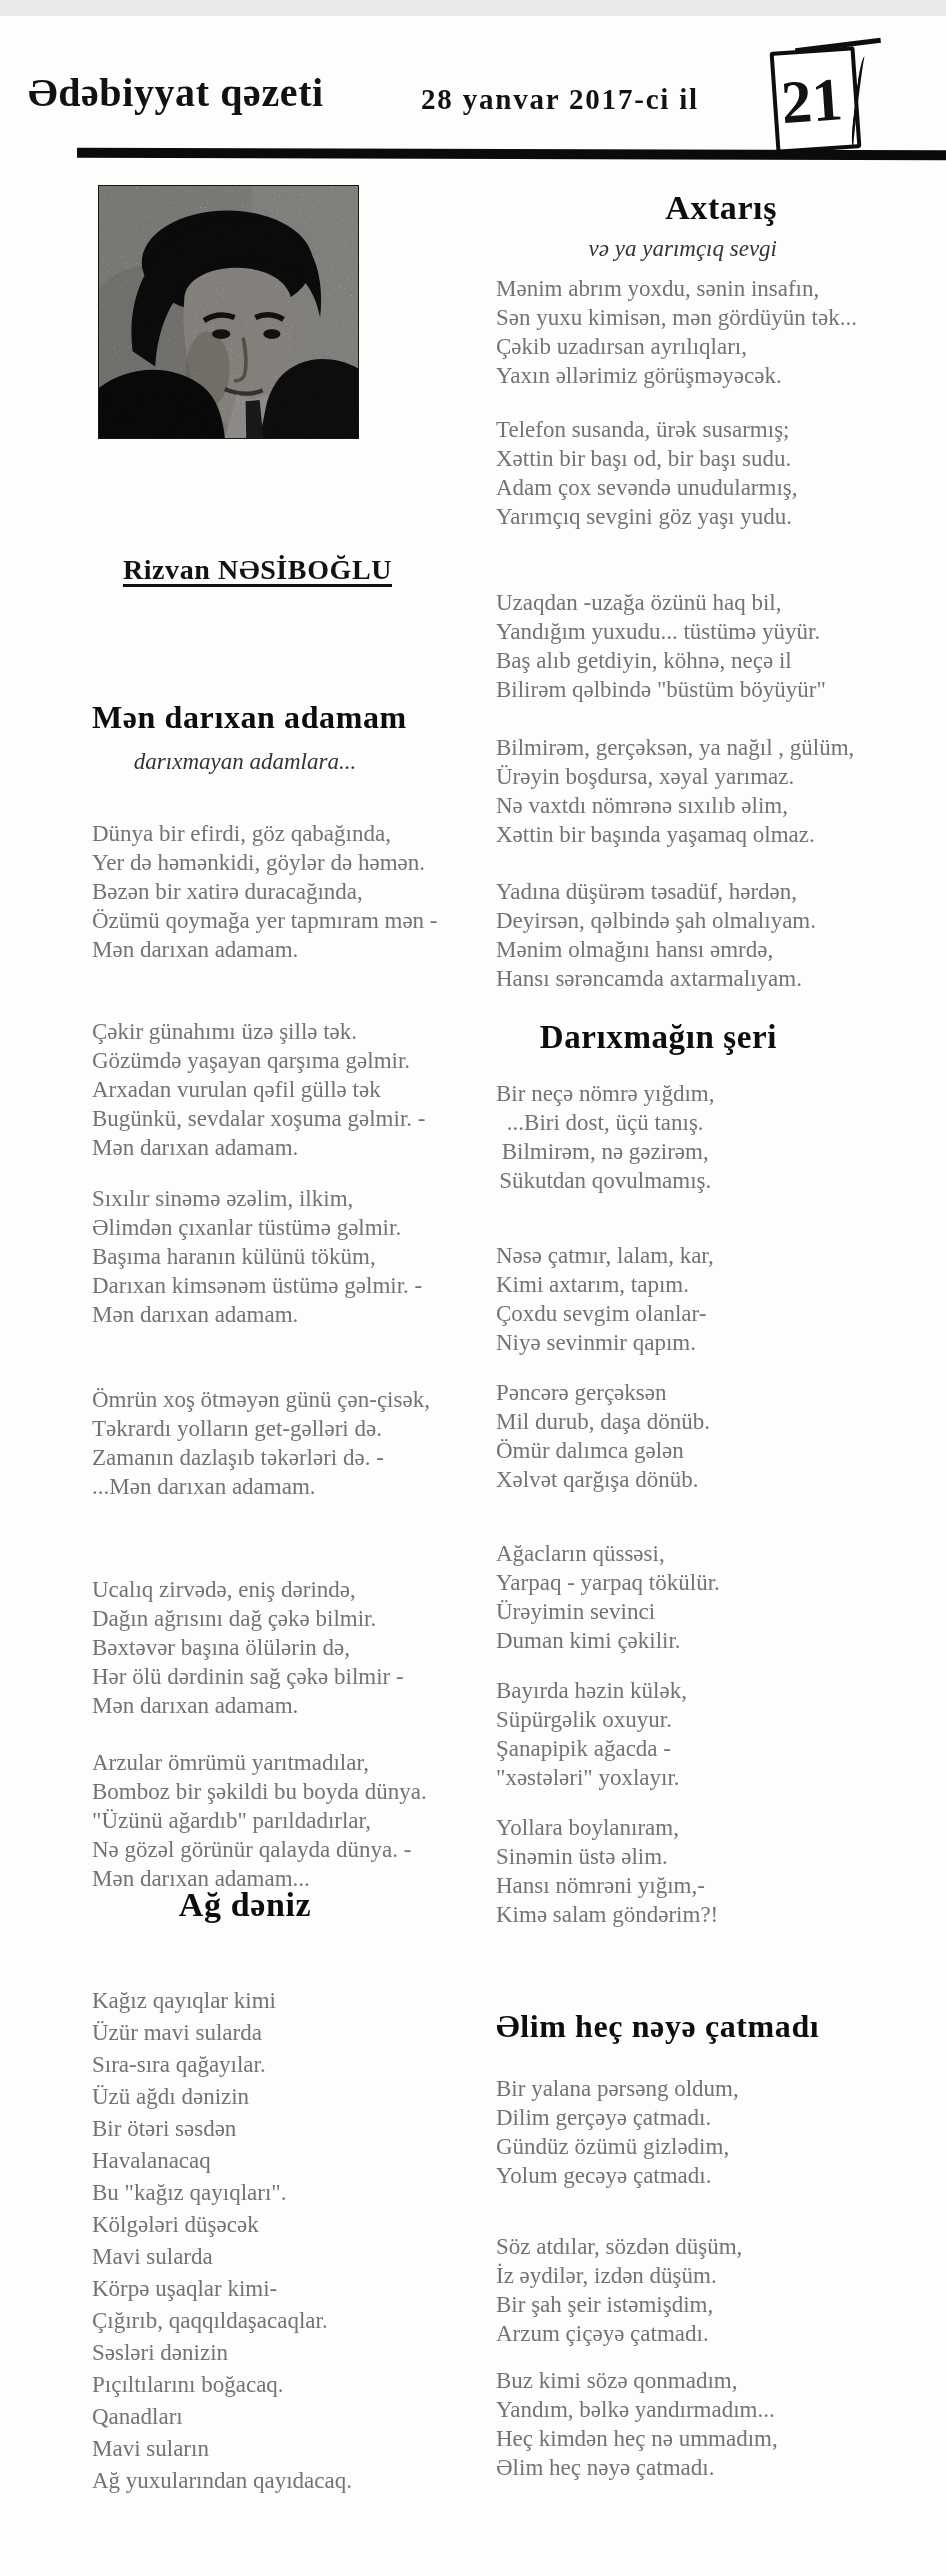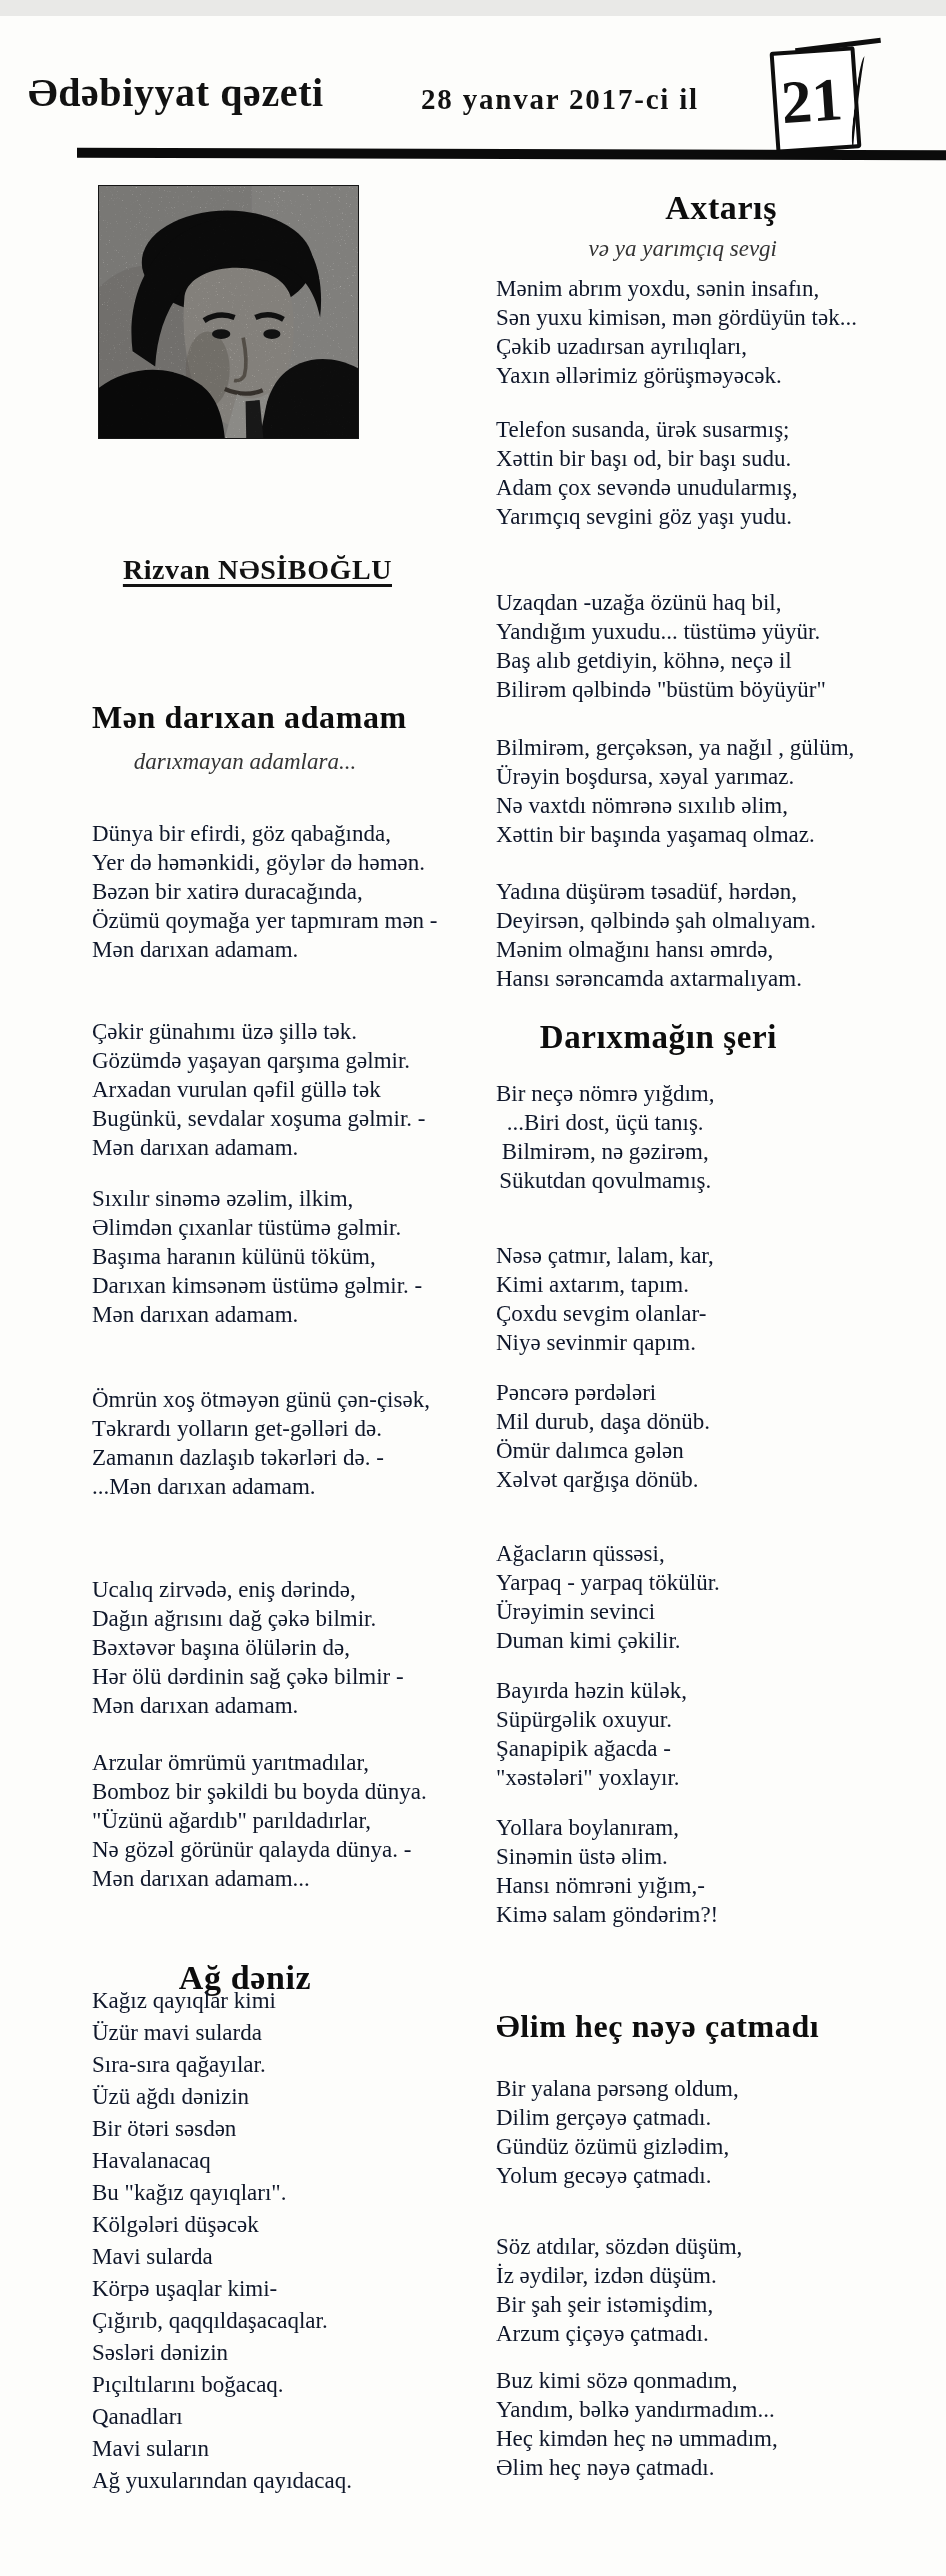--- a/index.html
+++ b/index.html
@@ -50,32 +50,32 @@
   .author-name span { text-decoration:underline; text-decoration-thickness:3.1px; text-underline-offset:4.9px; letter-spacing:0.6px; }
   .poem-title {
     position:absolute; font-weight:bold; text-align:center; white-space:nowrap;
     letter-spacing:0.6px; color:#0d0d0d;
   }
   .poem-dedication {
     position:absolute; font-style:italic; text-align:center; white-space:nowrap;
     color:#333;
   }
   .stanza {
-    position:absolute; font-size:23px; line-height:29px; color:#0f172a;
+    position:absolute; font-size:23px; line-height:29px; color:#737373;
   }
   .poem-line { white-space:nowrap; }
   .t-left   { left:92px; width:306px; }
   .t-right  { left:496px; width:281px;text-align:right; }
   .s-left   { left:92px; }
   .s-right  { left:496px; }
   #title-men-darixan   { top:683px; font-size:32px; }
   #ded-men-darixan     { top:733px; font-size:23px; }
   #st-md-0 { top:803px; } #st-md-1 { top:1001px; } #st-md-2 { top:1168px; }
   #st-md-3 { top:1369px; } #st-md-4 { top:1559px; } #st-md-5 { top:1732px; }
-  #title-ag-deniz      { top:1943px; font-size:34px; }
+  #title-ag-deniz      { top:1870px; font-size:34px; }
   #st-ag               { top:1969px; line-height:32px; }
   #title-axtaris       { top:173px;  font-size:34px; }
   #sub-axtaris         { top:220px;  font-size:23px; }
   #st-ax-0 { top:258px; }  #st-ax-1 { top:399px; }  #st-ax-2 { top:572px; }
   #st-ax-3 { top:717px; } #st-ax-4 { top:861px; }
   #title-darixmagin    { top:1003px; font-size:33px; }
   #st-dx-0 { top:1063px;text-align:center; } #st-dx-1 { top:1225px; } #st-dx-2 { top:1362px; }
   #st-dx-3 { top:1523px; } #st-dx-4 { top:1660px; } #st-dx-5 { top:1797px; }
   #title-elim          { top:1992px; font-size:32px; }
   #st-el-0 { top:2058px; } #st-el-1 { top:2216px; } #st-el-2 { top:2350px; }
@@ -234,21 +234,21 @@
       <div class="poem-line">Bilmirəm, nə gəzirəm,</div>
       <div class="poem-line">Sükutdan qovulmamış.</div>
     </div>
   <div id="st-dx-1" class="stanza s-right">
       <div class="poem-line">Nəsə çatmır, lalam, kar,</div>
       <div class="poem-line">Kimi axtarım, tapım.</div>
       <div class="poem-line">Çoxdu sevgim olanlar-</div>
       <div class="poem-line">Niyə sevinmir qapım.</div>
     </div>
   <div id="st-dx-2" class="stanza s-right">
-      <div class="poem-line">Pəncərə pərdələri</div>
+      <div class="poem-line">Pəncərə gerçəksən</div>
       <div class="poem-line">Mil durub, daşa dönüb.</div>
       <div class="poem-line">Ömür dalımca gələn</div>
       <div class="poem-line">Xəlvət qarğışa dönüb.</div>
     </div>
   <div id="st-dx-3" class="stanza s-right">
       <div class="poem-line">Ağacların qüssəsi,</div>
       <div class="poem-line">Yarpaq - yarpaq tökülür.</div>
       <div class="poem-line">Ürəyimin sevinci</div>
       <div class="poem-line">Duman kimi çəkilir.</div>
     </div>

